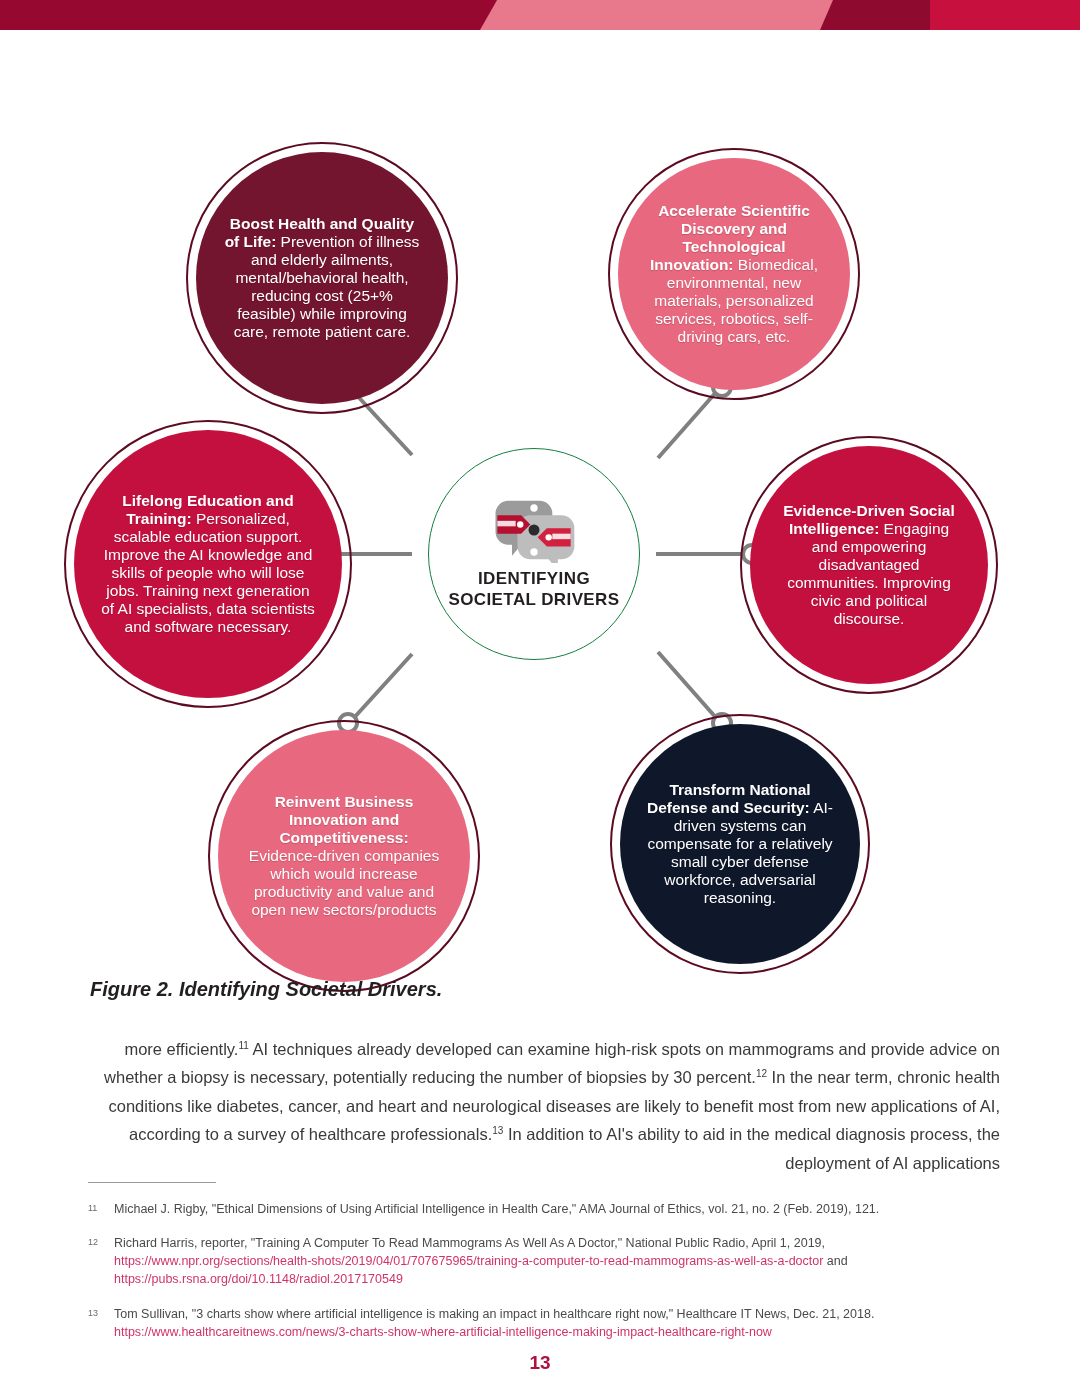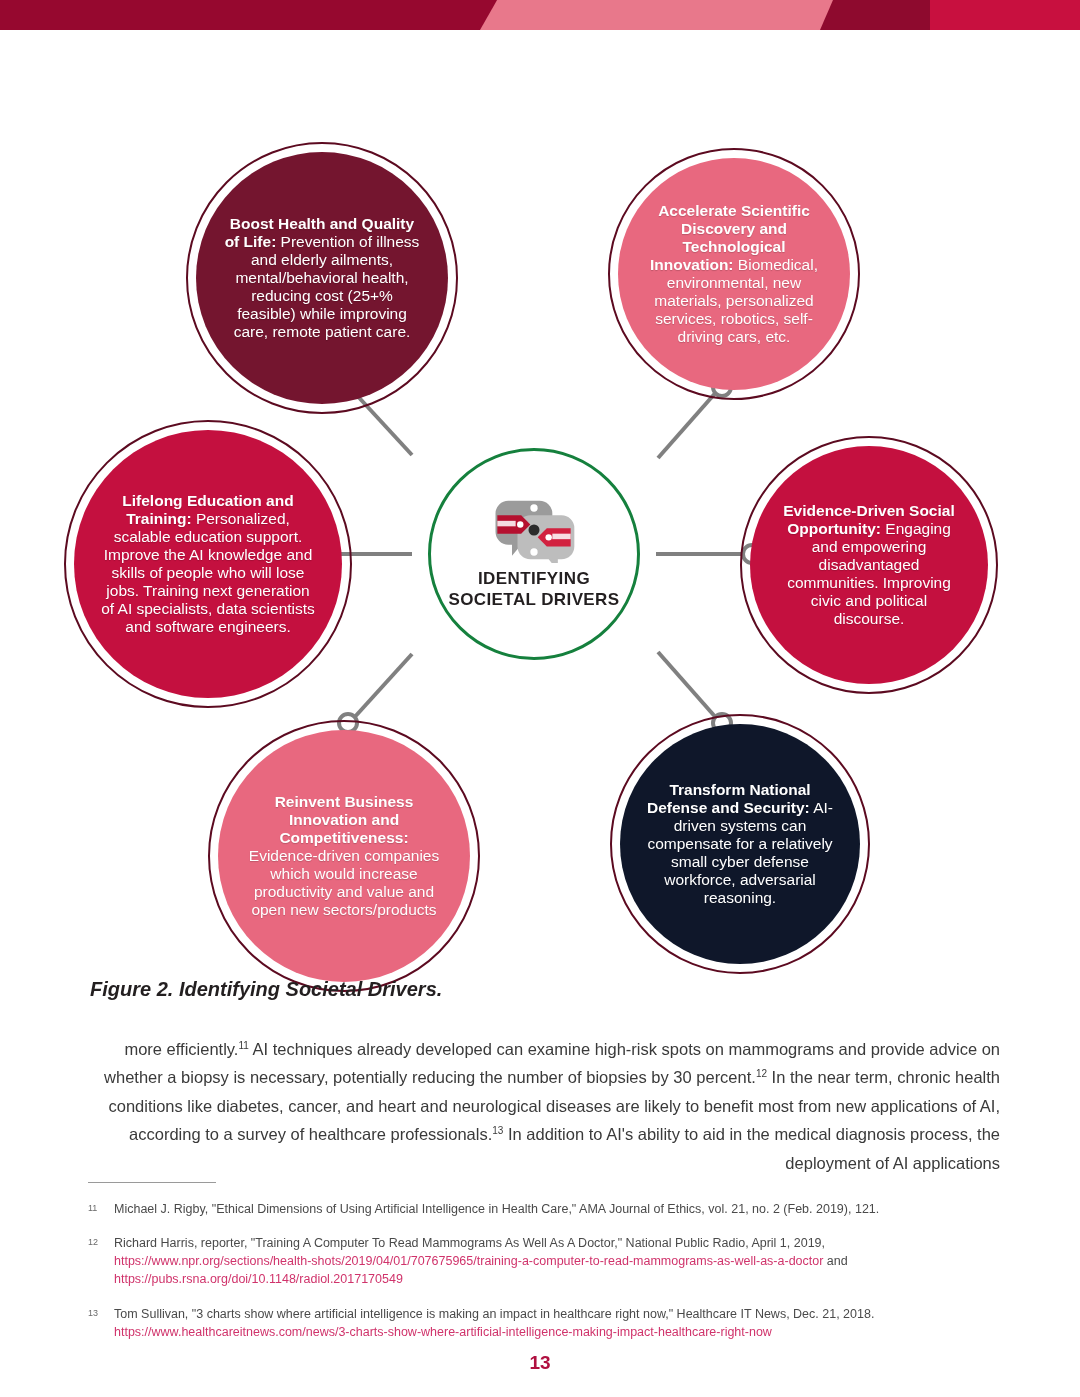--- a/index.html
+++ b/index.html
@@ -54,21 +54,21 @@
   #n4{left:750px;top:386px;width:238px;height:238px;}
   #r4{left:740px;top:376px;width:258px;height:258px;}
   #n5{left:218px;top:670px;width:252px;height:252px;justify-content:center;}
   #r5{left:208px;top:660px;width:272px;height:272px;}
   #n6{left:620px;top:664px;width:240px;height:240px;}
   #r6{left:610px;top:654px;width:260px;height:260px;}
 
   
   .hub{
     position:absolute;left:428px;top:388px;width:212px;height:212px;
-    border-radius:50%;background:#ffffff;border:3px solid #15803d;
+    border-radius:50%;background:#ffffff;border:1px solid #15803d;
     box-sizing:border-box;display:flex;flex-direction:column;
     align-items:center;justify-content:center;
   }
   .hub-label{
     font-weight:bold;font-size:17px;letter-spacing:.4px;line-height:1.22;
     text-align:center;color:#231f20;margin-top:6px;
   }
   .logo{width:112px;height:66px;}
 
   
@@ -138,28 +138,28 @@
   <div class="ring" id="r2"></div>
   <div class="node c-pink" id="n2">
     <div class="inner">
       <span class="lead">Accelerate Scientific Discovery and Technological Innovation:</span><span> Biomedical, environmental, new materials, personalized services, robotics, self-driving cars, etc.</span>
     </div>
   </div>
 
   <div class="ring" id="r3"></div>
   <div class="node c-crim" id="n3">
     <div class="inner">
-      <span class="lead">Lifelong Education and Training:</span><span> Personalized, scalable education support. Improve the AI knowledge and skills of people who will lose jobs. Training next generation of AI specialists, data scientists and software engineers.</span>
+      <span class="lead">Lifelong Education and Training:</span><span> Personalized, scalable education support. Improve the AI knowledge and skills of people who will lose jobs. Training next generation of AI specialists, data scientists and software necessary.</span>
     </div>
   </div>
 
   <div class="ring" id="r4"></div>
   <div class="node c-crim" id="n4">
     <div class="inner">
-      <span class="lead">Evidence-Driven Social Opportunity:</span><span> Engaging and empowering disadvantaged communities. Improving civic and political discourse.</span>
+      <span class="lead">Evidence-Driven Social Intelligence:</span><span> Engaging and empowering disadvantaged communities. Improving civic and political discourse.</span>
     </div>
   </div>
 
   <div class="ring" id="r5"></div>
   <div class="node c-pink" id="n5">
     <div class="inner">
       <span class="lead">Reinvent Business Innovation and Competitiveness:</span><span> Evidence-driven companies which would increase productivity and value and open new sectors/products</span>
     </div>
   </div>
 

